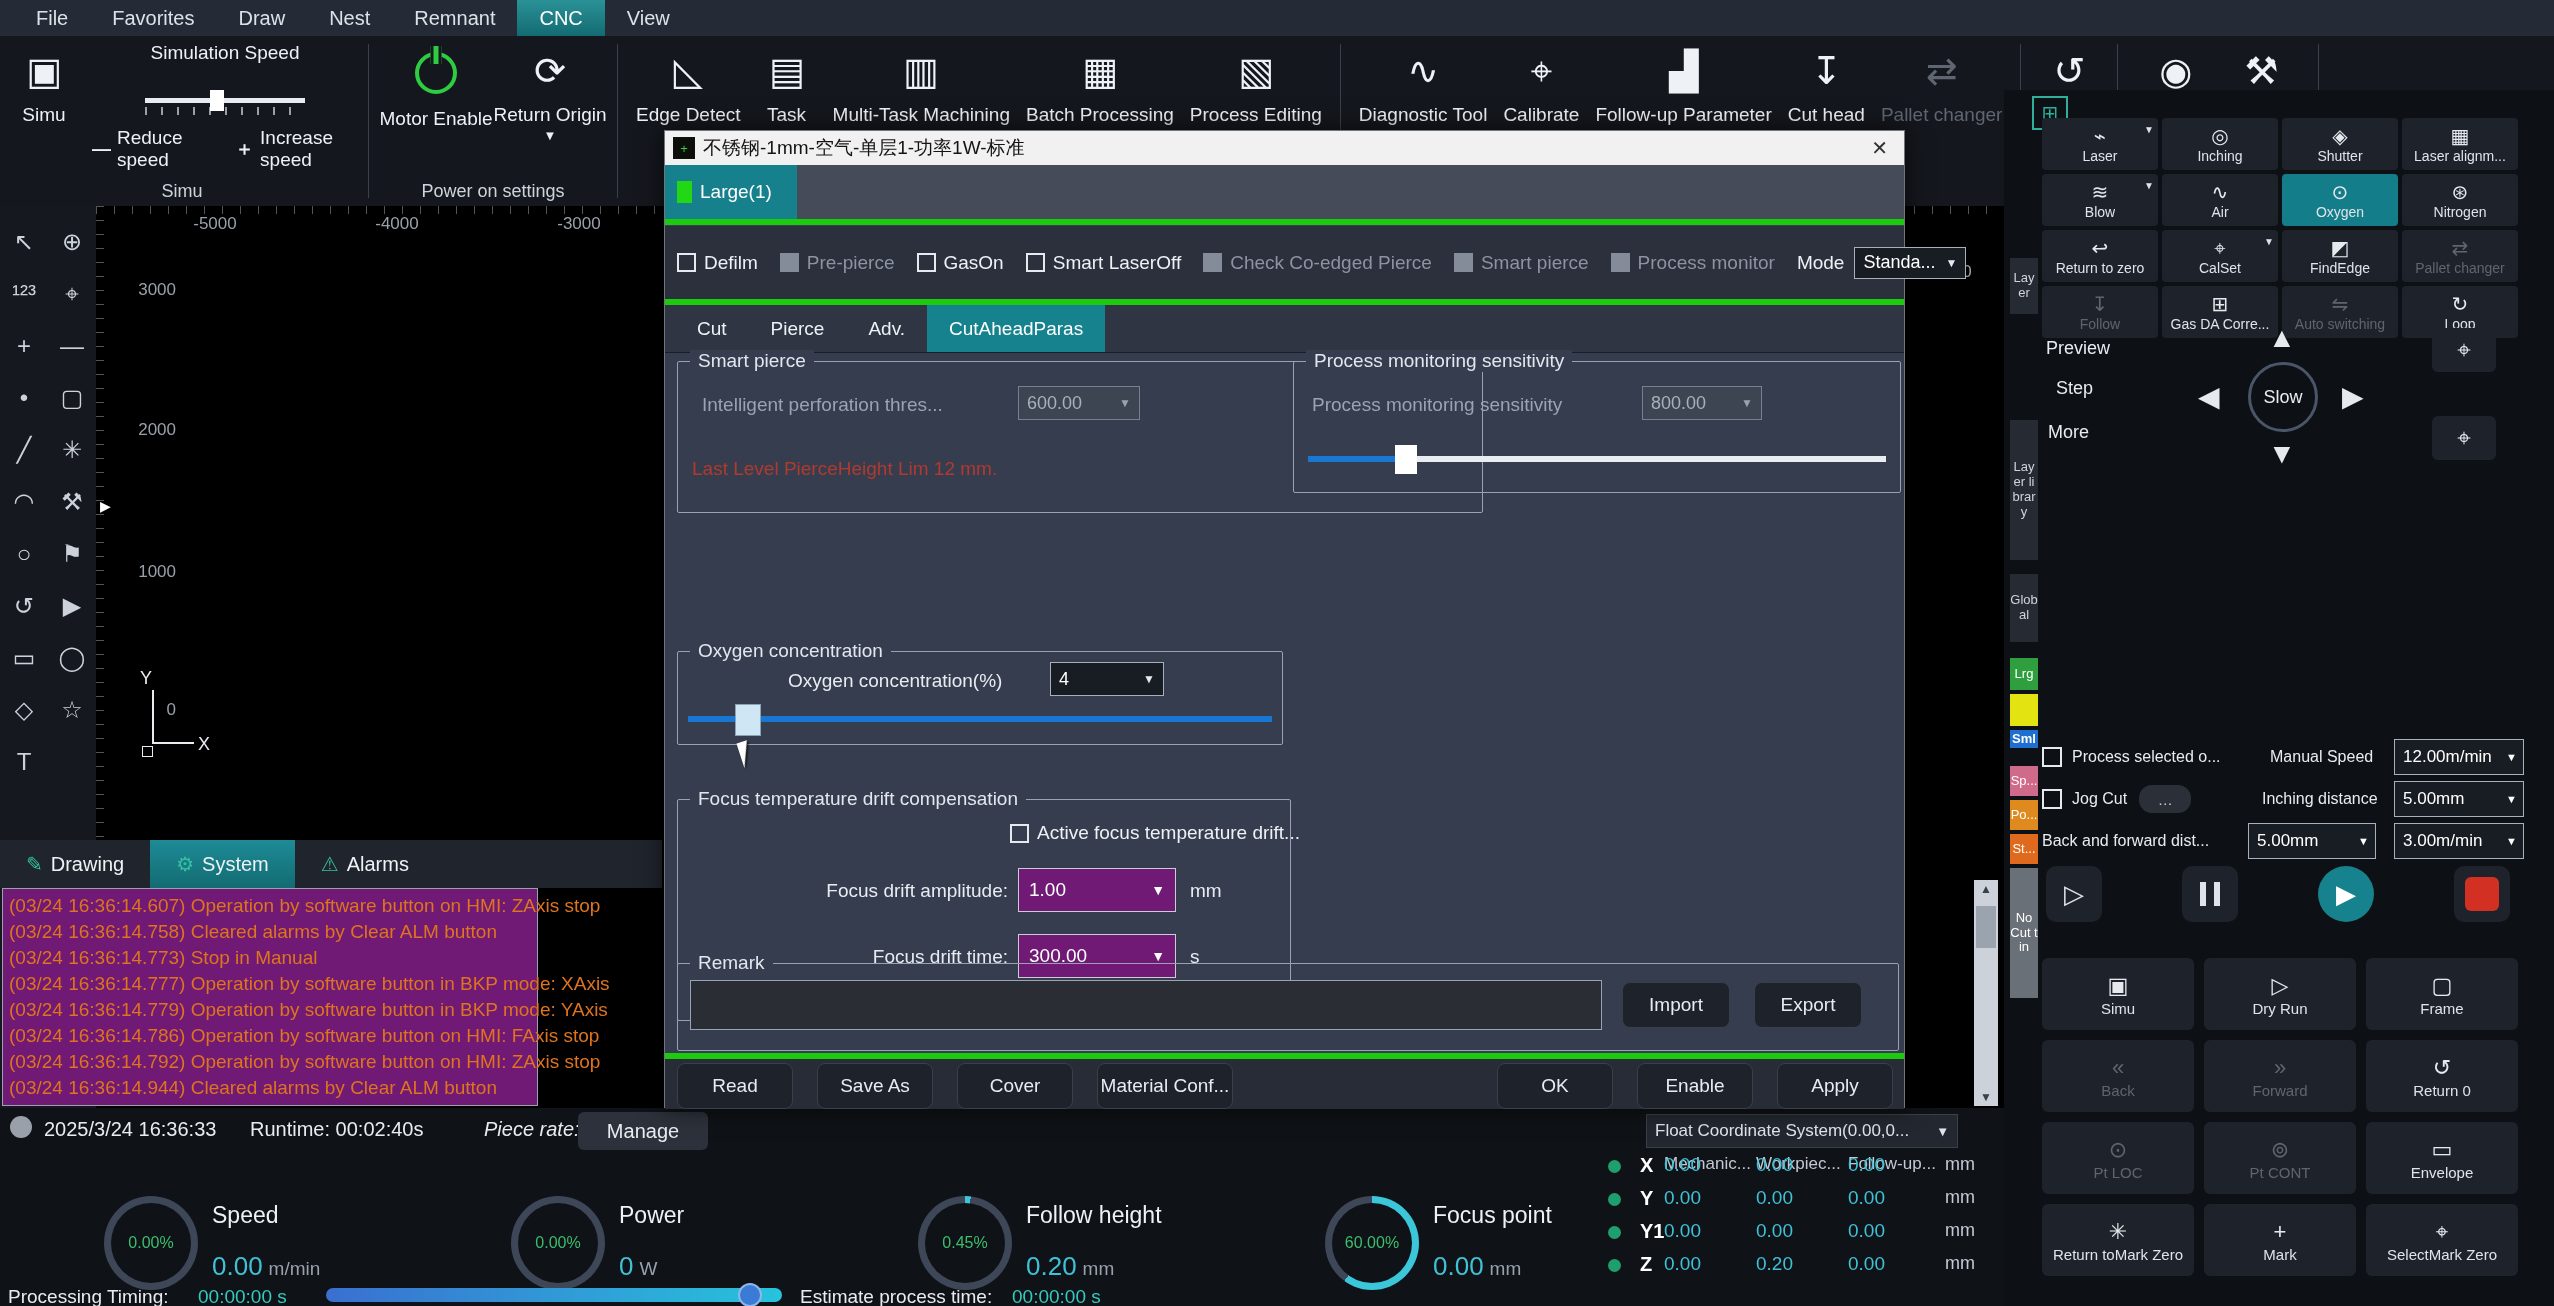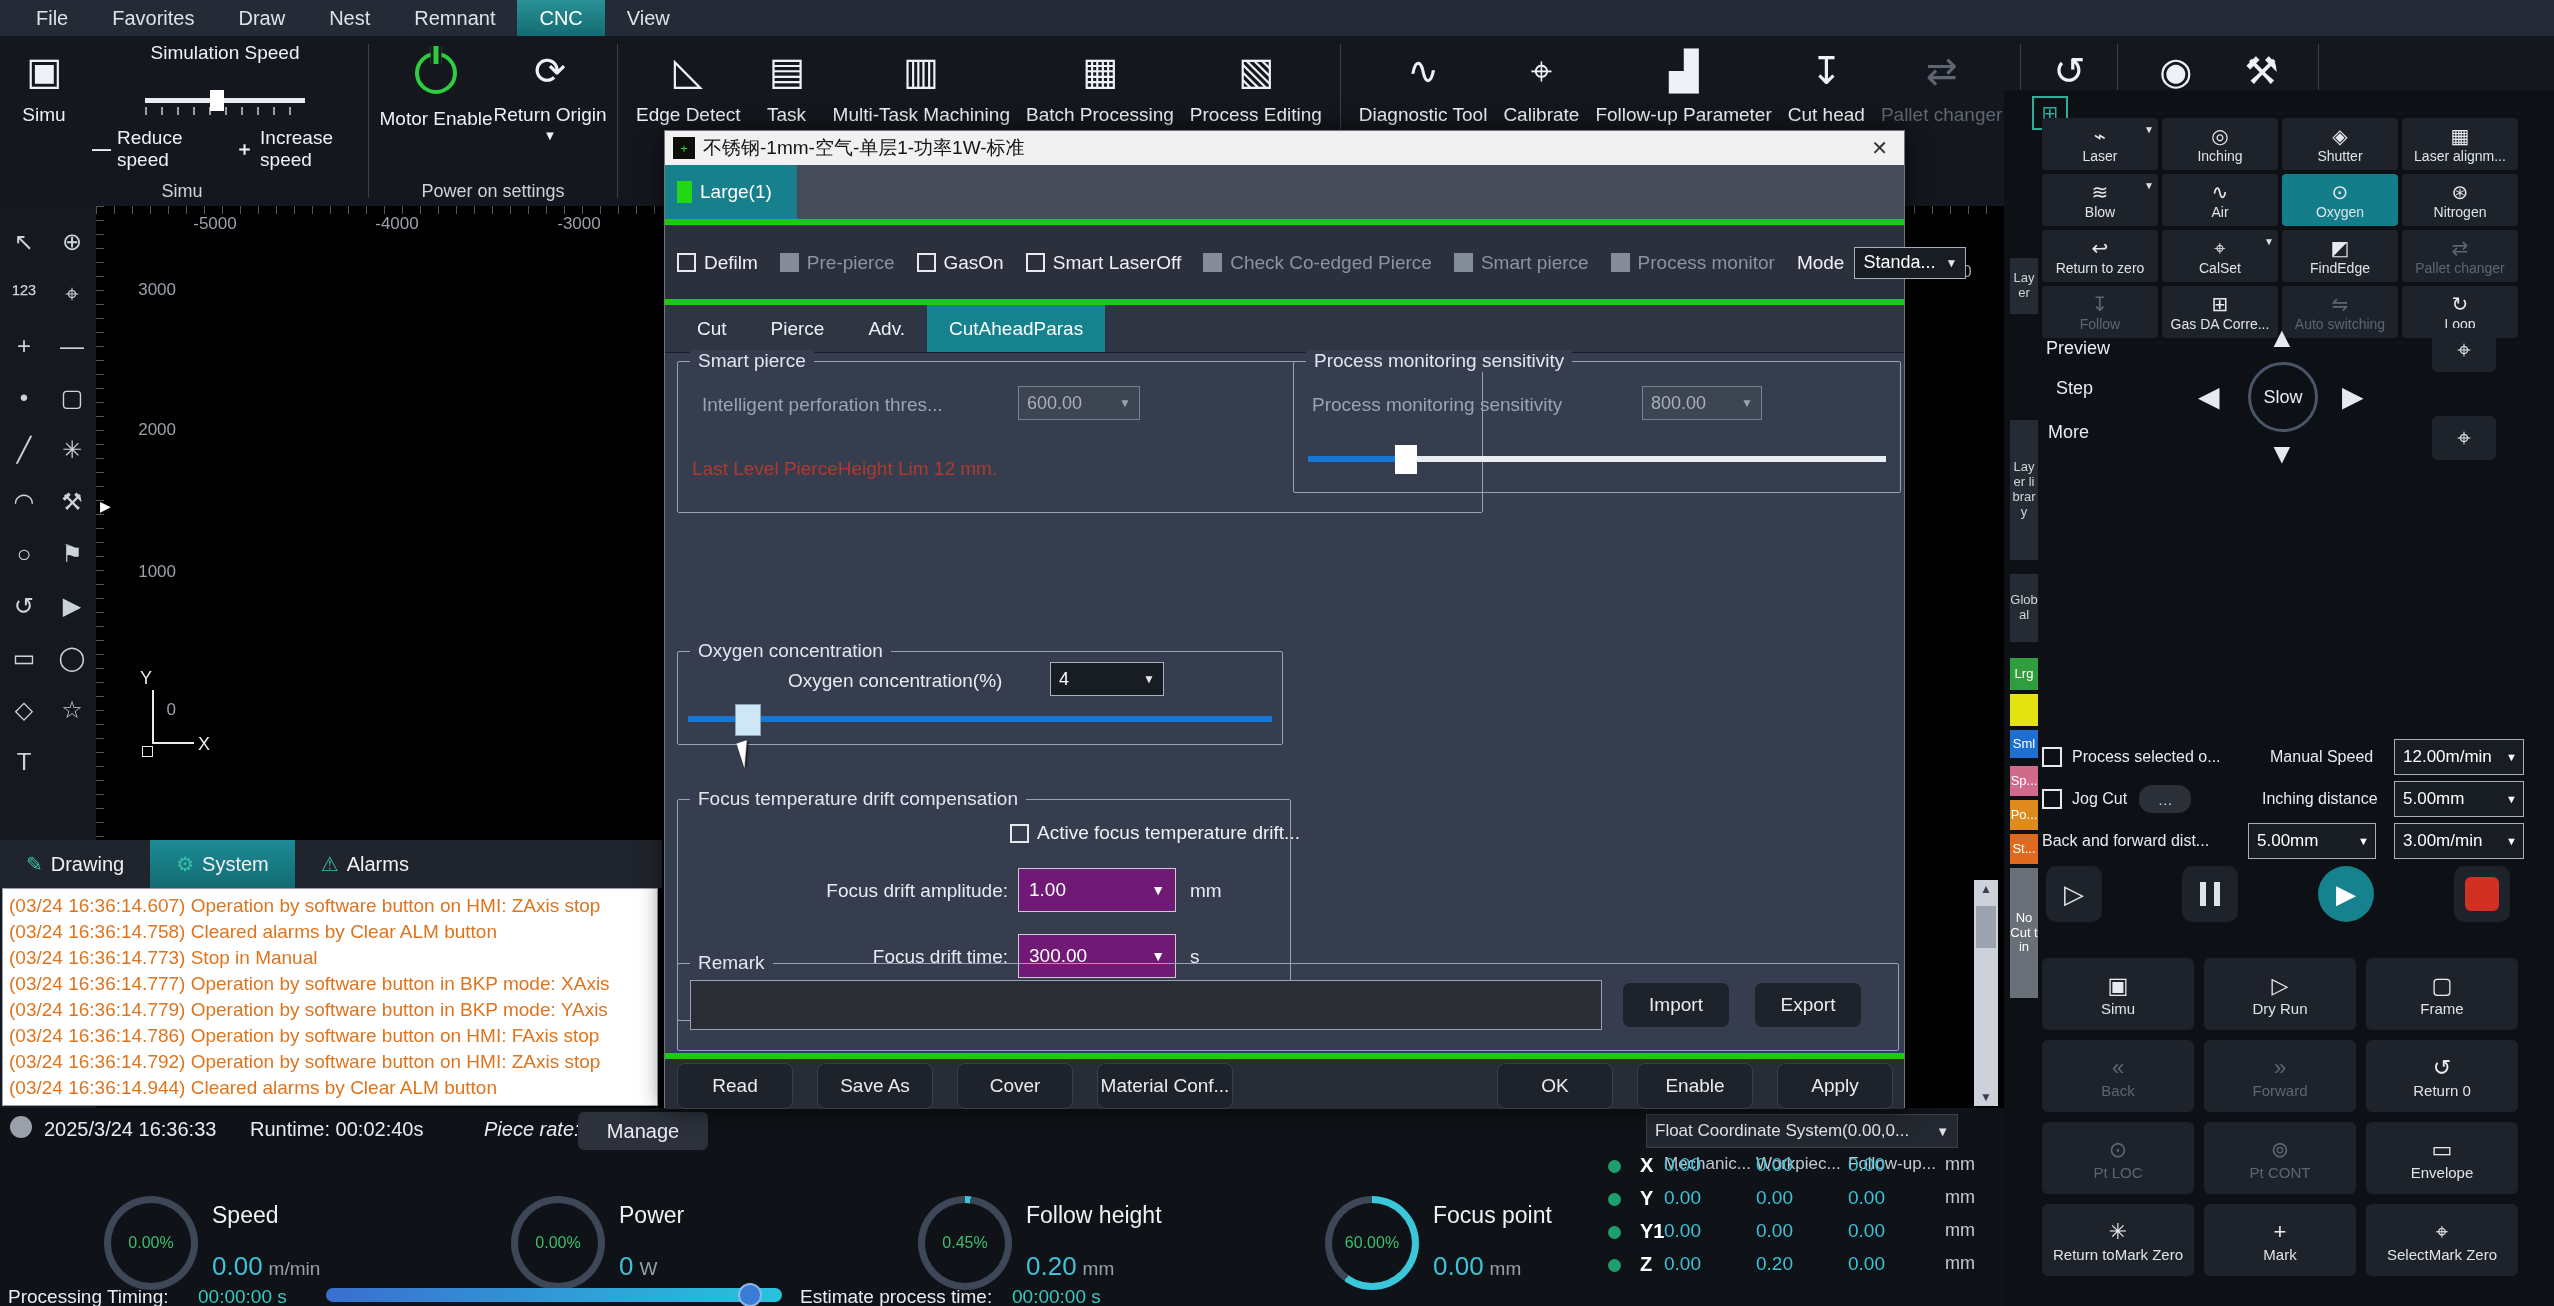--- a/index.html
+++ b/index.html
@@ -38,21 +38,21 @@
   .rx-label{position:absolute;top:8px;transform:translateX(-50%);font-size:17px;color:#9aa0aa;}
   .ry-label{position:absolute;left:-86px;width:70px;text-align:right;font-size:17px;color:#9aa0aa;}
   .axis-line{position:absolute;background:#e8ebf0;}
   .axis-label{position:absolute;font-size:18px;color:#e8ebf0;}
   .canvas-marker{position:absolute;font-size:14px;color:#fff;}
   
   #bottom-tabs{left:0;top:840px;width:662px;height:48px;background:#20242c;display:flex;align-items:stretch;z-index:3;}
   .btab{display:flex;align-items:center;gap:8px;padding:0 26px;font-size:20px;color:#eef1f5;}
   .btab.active{background:linear-gradient(180deg,#1d8b96,#136b72);}
   .btab-icon{font-size:20px;color:#35c0a0;}
-  #log-panel{left:2px;top:888px;width:656px;height:218px;background:#ffffff;border:1px solid #98a2ae;z-index:3;padding:4px 0 0 6px;box-sizing:border-box;}
+  #log-panel{left:2px;top:888px;width:536px;height:218px;background:#701a75;border:1px solid #98a2ae;z-index:3;padding:4px 0 0 6px;box-sizing:border-box;}
   .log-line{font-size:19px;line-height:26px;color:#de741d;white-space:nowrap;}
   
   #bottom-region{left:0;top:1108px;width:2004px;height:198px;background:#0f1216;z-index:2;}
   .status-dot{position:absolute;left:10px;top:8px;width:22px;height:22px;border-radius:50%;background:#9aa0aa;}
   .status-text{position:absolute;top:10px;font-size:20px;color:#e8ecf2;white-space:nowrap;}
   #manage-btn{position:absolute;left:578px;top:4px;width:130px;height:38px;background:#2c313b;border-radius:6px;display:flex;align-items:center;justify-content:center;font-size:20px;color:#e8ecf2;}
   .gauges{position:absolute;left:104px;top:88px;display:flex;gap:45px;}
   .gauge{width:362px;display:flex;}
   .gauge-ring{width:94px;height:94px;border-radius:50%;display:flex;align-items:center;justify-content:center;flex:none;}
   .gauge-inner{width:80px;height:80px;border-radius:50%;background:#0f1216;display:flex;align-items:center;justify-content:center;font-size:16px;color:#3dbd6e;}
@@ -128,21 +128,21 @@
   #dlg-scroll .arr{position:absolute;left:0;width:100%;text-align:center;font-size:12px;color:#3a404c;}
   #dlg-scroll .thumb{position:absolute;left:2px;top:26px;width:20px;height:42px;background:#9aa3ae;}
   
   #layer-strip{left:2010px;top:206px;width:28px;height:900px;z-index:4;}
   .layer-item{position:absolute;left:0;width:28px;display:flex;align-items:center;justify-content:center;text-align:center;font-size:13px;line-height:1.15;color:#cfd4dc;background:#262b33;word-break:break-all;overflow:hidden;}
   .layer-item:nth-of-type(1){top:52px;height:56px;}
   .layer-item:nth-of-type(2){top:214px;height:140px;}
   .layer-item:nth-of-type(3){top:368px;height:68px;}
   .layer-item:nth-of-type(4){top:452px;height:32px;}
   .layer-item:nth-of-type(5){top:488px;height:32px;}
-  .layer-item:nth-of-type(6){top:524px;height:28px;}
+  .layer-item:nth-of-type(6){top:524px;height:18px;font-weight:bold;}
   .layer-item:nth-of-type(7){top:560px;height:30px;}
   .layer-item:nth-of-type(8){top:594px;height:30px;}
   .layer-item:nth-of-type(9){top:628px;height:30px;}
   .layer-item:nth-of-type(10){top:662px;height:130px;}
   #ruler-partial{left:1934px;top:262px;font-size:17px;color:#9aa0aa;z-index:3;}
   
   #right-panel{left:2004px;top:90px;width:550px;height:1216px;background:#0d1015;z-index:3;}
   #panel-icon{position:absolute;left:28px;top:6px;width:36px;height:34px;border:2px solid #2fae9a;color:#2fae9a;display:flex;align-items:center;justify-content:center;font-size:20px;box-sizing:border-box;}
   #grid1{position:absolute;left:38px;top:28px;width:484px;display:grid;grid-template-columns:repeat(4,116px);grid-auto-rows:52px;gap:4px;}
   .g1-btn{background:#1e232b;border-radius:4px;display:flex;flex-direction:column;align-items:center;justify-content:center;position:relative;}

